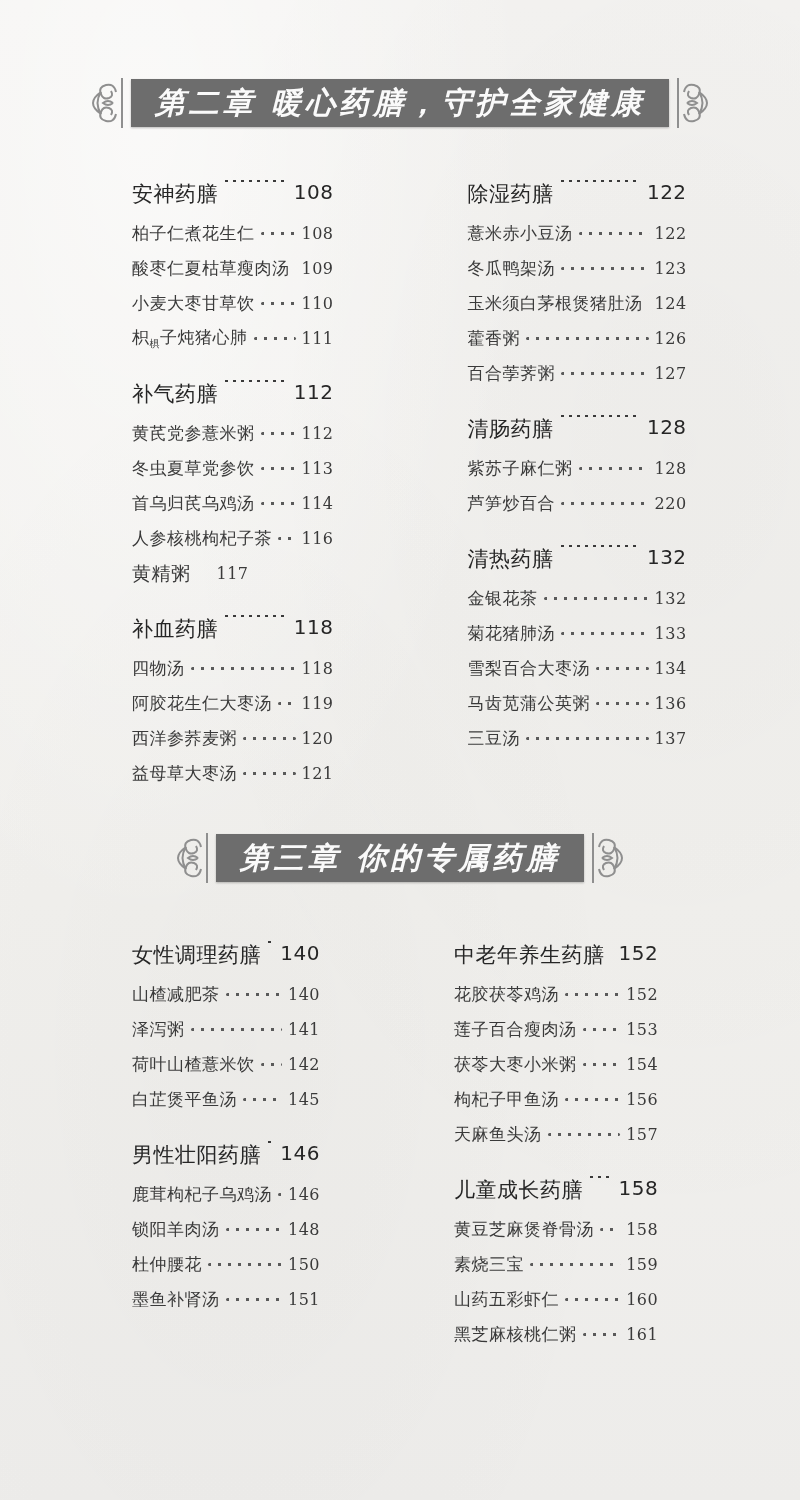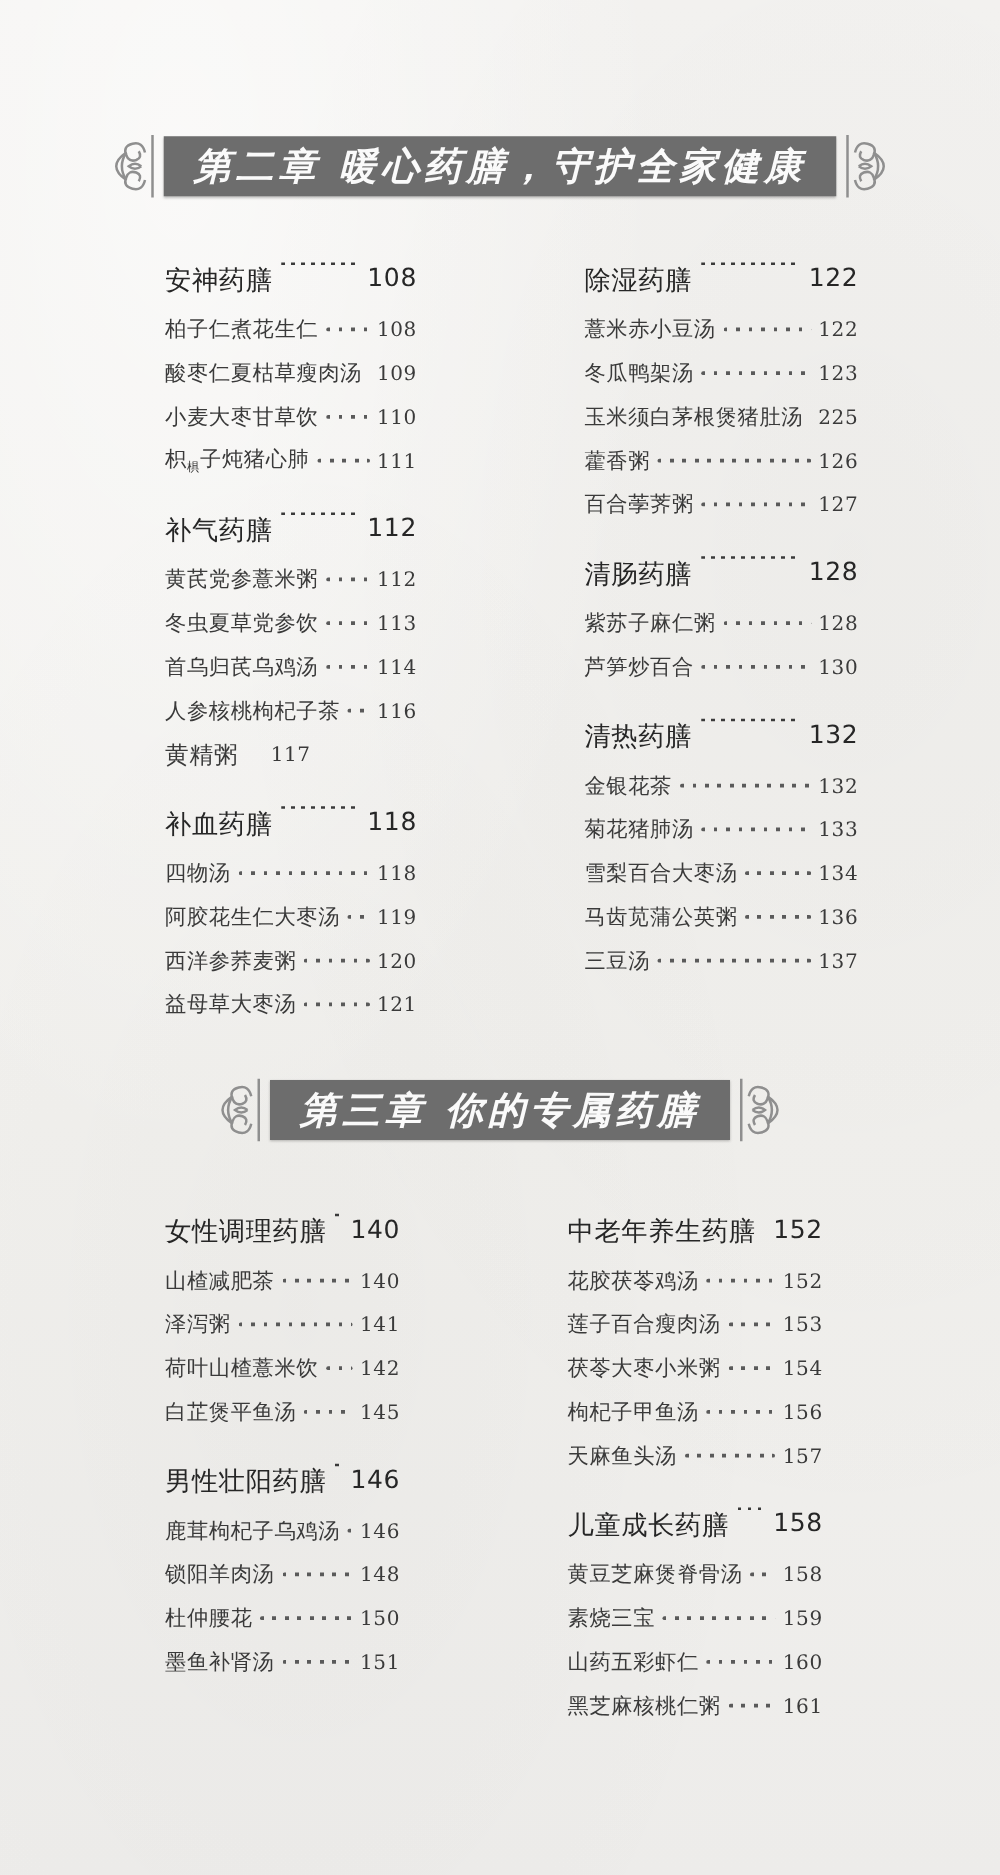--- a/index.html
+++ b/index.html
@@ -13,21 +13,21 @@
   }
   *{margin:0;padding:0;box-sizing:border-box;}
   body{width:800px;height:1500px;font-family:"DejaVu Sans",sans-serif;}
   .page{
     width:800px;height:1500px;overflow:hidden;position:relative;
     background:
       radial-gradient(ellipse at 18% 8%, rgba(255,255,255,.55), transparent 42%),
       radial-gradient(ellipse at 85% 30%, rgba(0,0,0,.025), transparent 55%),
       radial-gradient(ellipse at 30% 70%, rgba(0,0,0,.02), transparent 50%),
       linear-gradient(180deg,#f4f3f1 0%,#f1f0ed 60%,#edecea 100%);
-    padding-top:106px;
+    padding-top:76px;
   }
   .banner-row{display:flex;justify-content:center;align-items:center;gap:6px;}
   .banner{
     background:var(--banner-bg);
     color:var(--banner-text);
     height:48px;
     display:flex;align-items:center;
     padding:0 24px;
     font-family:"DejaVu Serif",serif;
     font-size:30px;font-weight:bold;font-style:italic;
@@ -205,21 +205,21 @@
     <span class="pg">122</span>
   </div>
               <div class="toc-row">
     <span>冬瓜鸭架汤</span>
     <span class="leader"></span>
     <span class="pg">123</span>
   </div>
               <div class="toc-row">
     <span>玉米须白茅根煲猪肚汤</span>
     <span class="leader"></span>
-    <span class="pg">225</span>
+    <span class="pg">124</span>
   </div>
               <div class="toc-row">
     <span>藿香粥</span>
     <span class="leader"></span>
     <span class="pg">126</span>
   </div>
               <div class="toc-row">
     <span>百合荸荠粥</span>
     <span class="leader"></span>
     <span class="pg">127</span>
@@ -234,21 +234,21 @@
     </div>
     <div>
               <div class="toc-row">
     <span>紫苏子麻仁粥</span>
     <span class="leader"></span>
     <span class="pg">128</span>
   </div>
               <div class="toc-row">
     <span>芦笋炒百合</span>
     <span class="leader"></span>
-    <span class="pg">130</span>
+    <span class="pg">220</span>
   </div>
             </div>
   </div>
           <div class="toc-section">
     <div class="sec-head">
       <span>清热药膳</span>
       <span class="leader"></span>
       <span class="pg">132</span>
     </div>
     <div>

